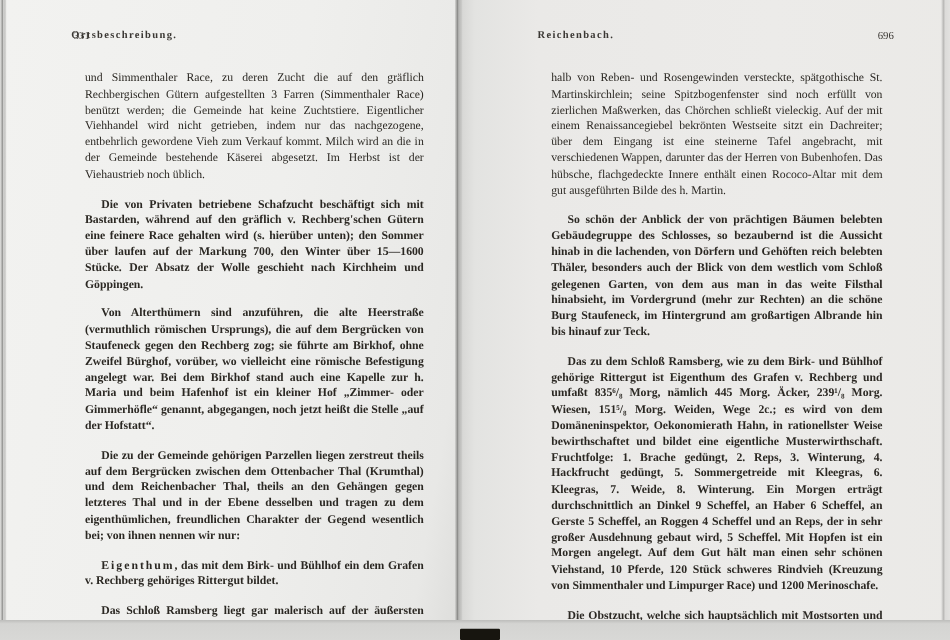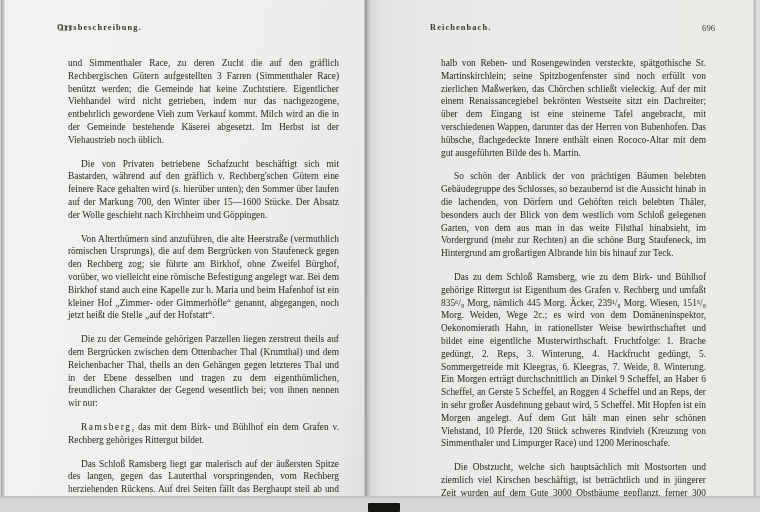--- a/index.html
+++ b/index.html
@@ -41,21 +41,21 @@
   }
   .header-row{position:absolute;top:23px;font-size:8.4px;letter-spacing:.6px;color:#3a3733;}
   .pagenum{font-size:8.6px;letter-spacing:0;}
   .running-title{letter-spacing:1.1px;}
   .text-block{
     position:absolute;top:46px;
     font-size:9.4px;line-height:12.8px;text-align:justify;
     color:#2b2823;
   }
   .text-block p{margin:11px;padding:0;}
-  .text-block p.indent{text-indent:13px;}
+  .text-block p.indent{text-indent:13px;font-weight:bold;}
   .lead-spaced{letter-spacing:1.6px;}
   .tb-left{left:52px;width:293px;}
   .tb-right{left:60px;width:287px;}
   .hdr-left{left:52px;width:293px;}
   .hdr-right{left:60px;width:287px;}
   .hdr-inner{position:relative;width:100%;height:12px;}
   .hdr-inner .pn-l{position:absolute;left:2px;top:0;}
   .hdr-inner .pn-r{position:absolute;right:2px;top:0;}
   .hdr-inner .rt{position:absolute;left:0;right:0;top:0;text-align:left;font-weight:bold;}
 </style>
@@ -71,21 +71,21 @@
       <div class="hdr-inner">
         <span class="pagenum pn-l">331</span>
         <span class="running-title rt">Ortsbeschreibung.</span>
       </div>
     </div>
     <div class="text-block tb-left">
       <p>und Simmenthaler Race, zu deren Zucht die auf den gräflich Rechbergischen Gütern aufgestellten 3 Farren (Simmenthaler Race) benützt werden; die Gemeinde hat keine Zuchtstiere. Eigentlicher Viehhandel wird nicht getrieben, indem nur das nachgezogene, entbehrlich gewordene Vieh zum Verkauf kommt. Milch wird an die in der Gemeinde bestehende Käserei abgesetzt. Im Herbst ist der Viehaustrieb noch üblich.</p>
       <p class="indent">Die von Privaten betriebene Schafzucht beschäftigt sich mit Bastarden, während auf den gräflich v. Rechberg'schen Gütern eine feinere Race gehalten wird (s. hierüber unten); den Sommer über laufen auf der Markung 700, den Winter über 15—1600 Stücke. Der Absatz der Wolle geschieht nach Kirchheim und Göppingen.</p>
       <p class="indent">Von Alterthümern sind anzuführen, die alte Heerstraße (vermuthlich römischen Ursprungs), die auf dem Bergrücken von Staufeneck gegen den Rechberg zog; sie führte am Birkhof, ohne Zweifel Bürghof, vorüber, wo vielleicht eine römische Befestigung angelegt war. Bei dem Birkhof stand auch eine Kapelle zur h. Maria und beim Hafenhof ist ein kleiner Hof „Zimmer- oder Gimmerhöfle“ genannt, abgegangen, noch jetzt heißt die Stelle „auf der Hofstatt“.</p>
       <p class="indent">Die zu der Gemeinde gehörigen Parzellen liegen zerstreut theils auf dem Bergrücken zwischen dem Ottenbacher Thal (Krumthal) und dem Reichenbacher Thal, theils an den Gehängen gegen letzteres Thal und in der Ebene desselben und tragen zu dem eigenthümlichen, freundlichen Charakter der Gegend wesentlich bei; von ihnen nennen wir nur:</p>
-      <p class="indent"><span class="lead-spaced">Ramsberg</span><span>, das mit dem Birk- und Bühlhof ein dem Grafen v. Rechberg gehöriges Rittergut bildet.</span></p>
+      <p class="indent"><span class="lead-spaced">Eigenthum</span><span>, das mit dem Birk- und Bühlhof ein dem Grafen v. Rechberg gehöriges Rittergut bildet.</span></p>
       <p class="indent">Das Schloß Ramsberg liegt gar malerisch auf der äußersten Spitze des langen, gegen das Lauterthal vorspringenden, vom Rechberg herziehenden Rückens. Auf drei Seiten fällt das Berghaupt steil ab und auf der vierten, gegen Norden, wurde der schmale Grat mit einem tiefen Graben durchschnitten, über den, an der Stelle der ehemaligen Zugbrücke, jetzt eine zweibogige steinerne Brücke führt. Die noch erhaltene hohe und starke Ringmauer ist sehr alt und unten herauf aus großen Buckelsteinen aufgeführt; aus ihr wachsen die stattlichen Gebäude hervor, die in ihrer jetzigen Gestalt zumeist dem 16. Jahrhundert angehören. Der Berfried wurde 1830 zum größeren Theil abgebrochen. Das Hauptgebäude, im Westen stehend, ist ein schlichtes dreistockiges Steinhaus mit geraden Sprossenfenstern und hohen staffelförmigen Giebeln, die übrigen Gebäude sind niedriger und dienen jetzt der Landwirthschaft. Vor der Brücke steht in schönem Garten, der zugleich Friedhof ist, auf einem Hügelchen das hübsche,</p>
     </div>
   </div>
 
   <div class="gutter"></div>
 
   <div class="page page-right">
     <div class="header-row hdr-right">
       <div class="hdr-inner">
         <span class="running-title rt">Reichenbach.</span>

